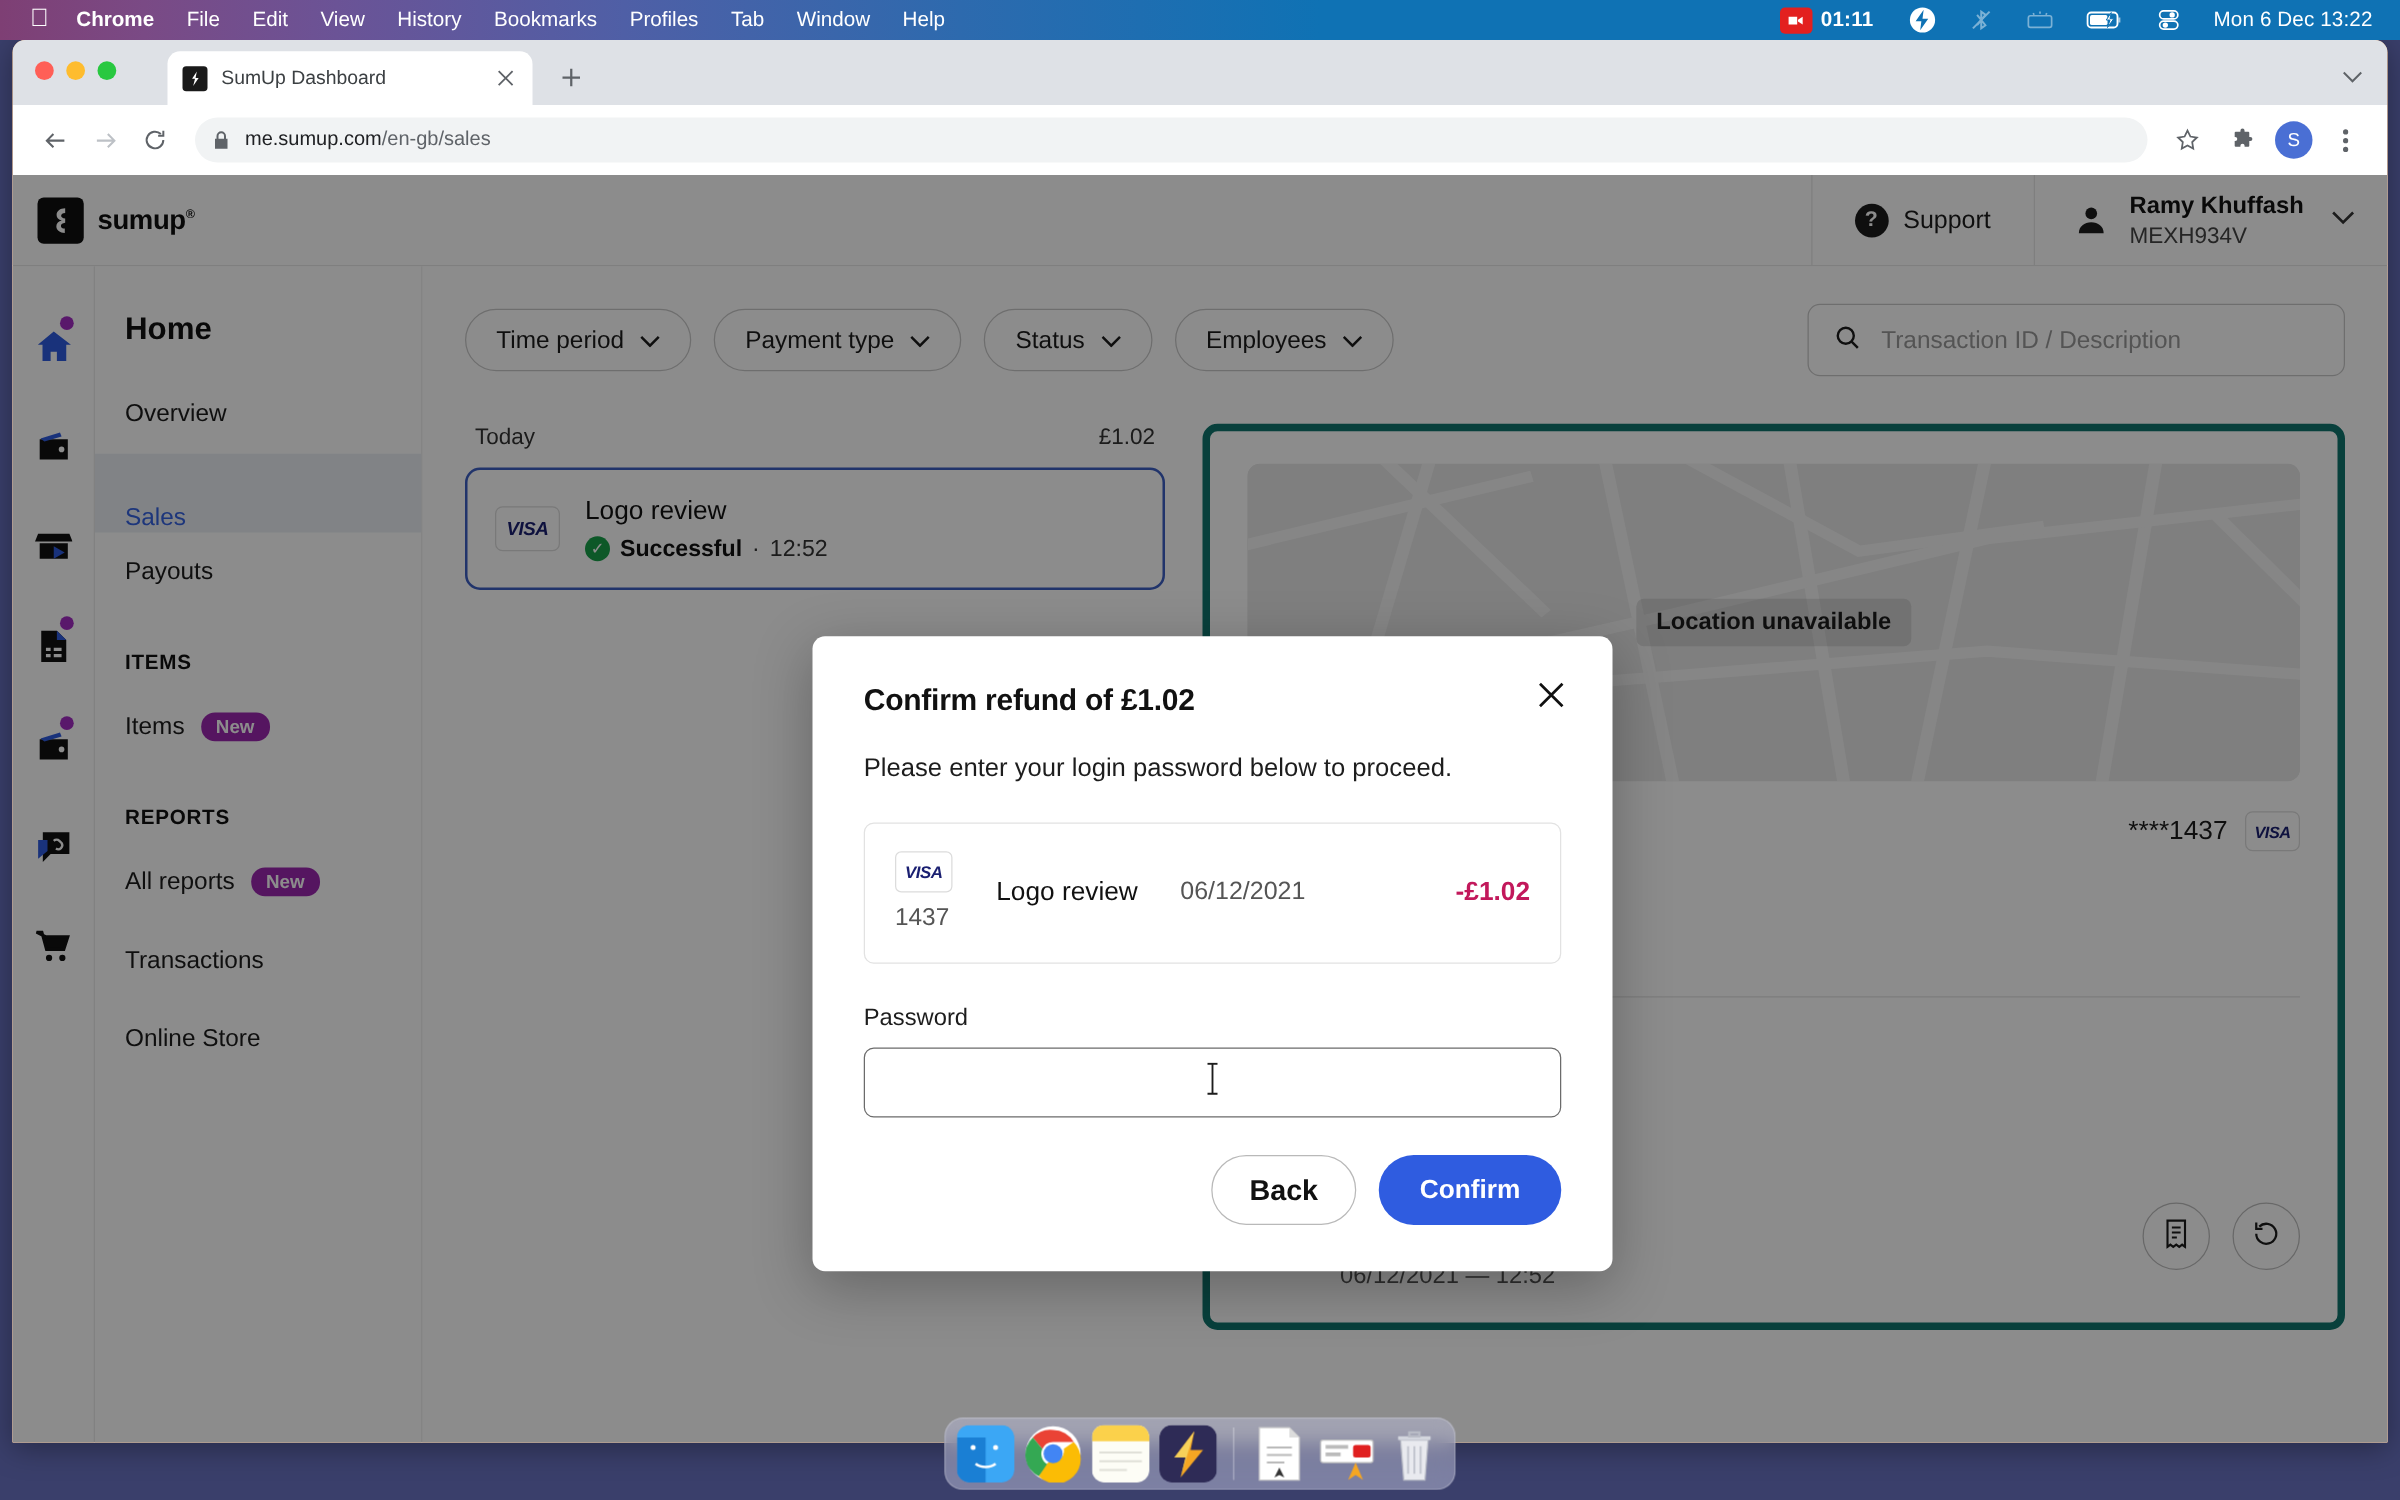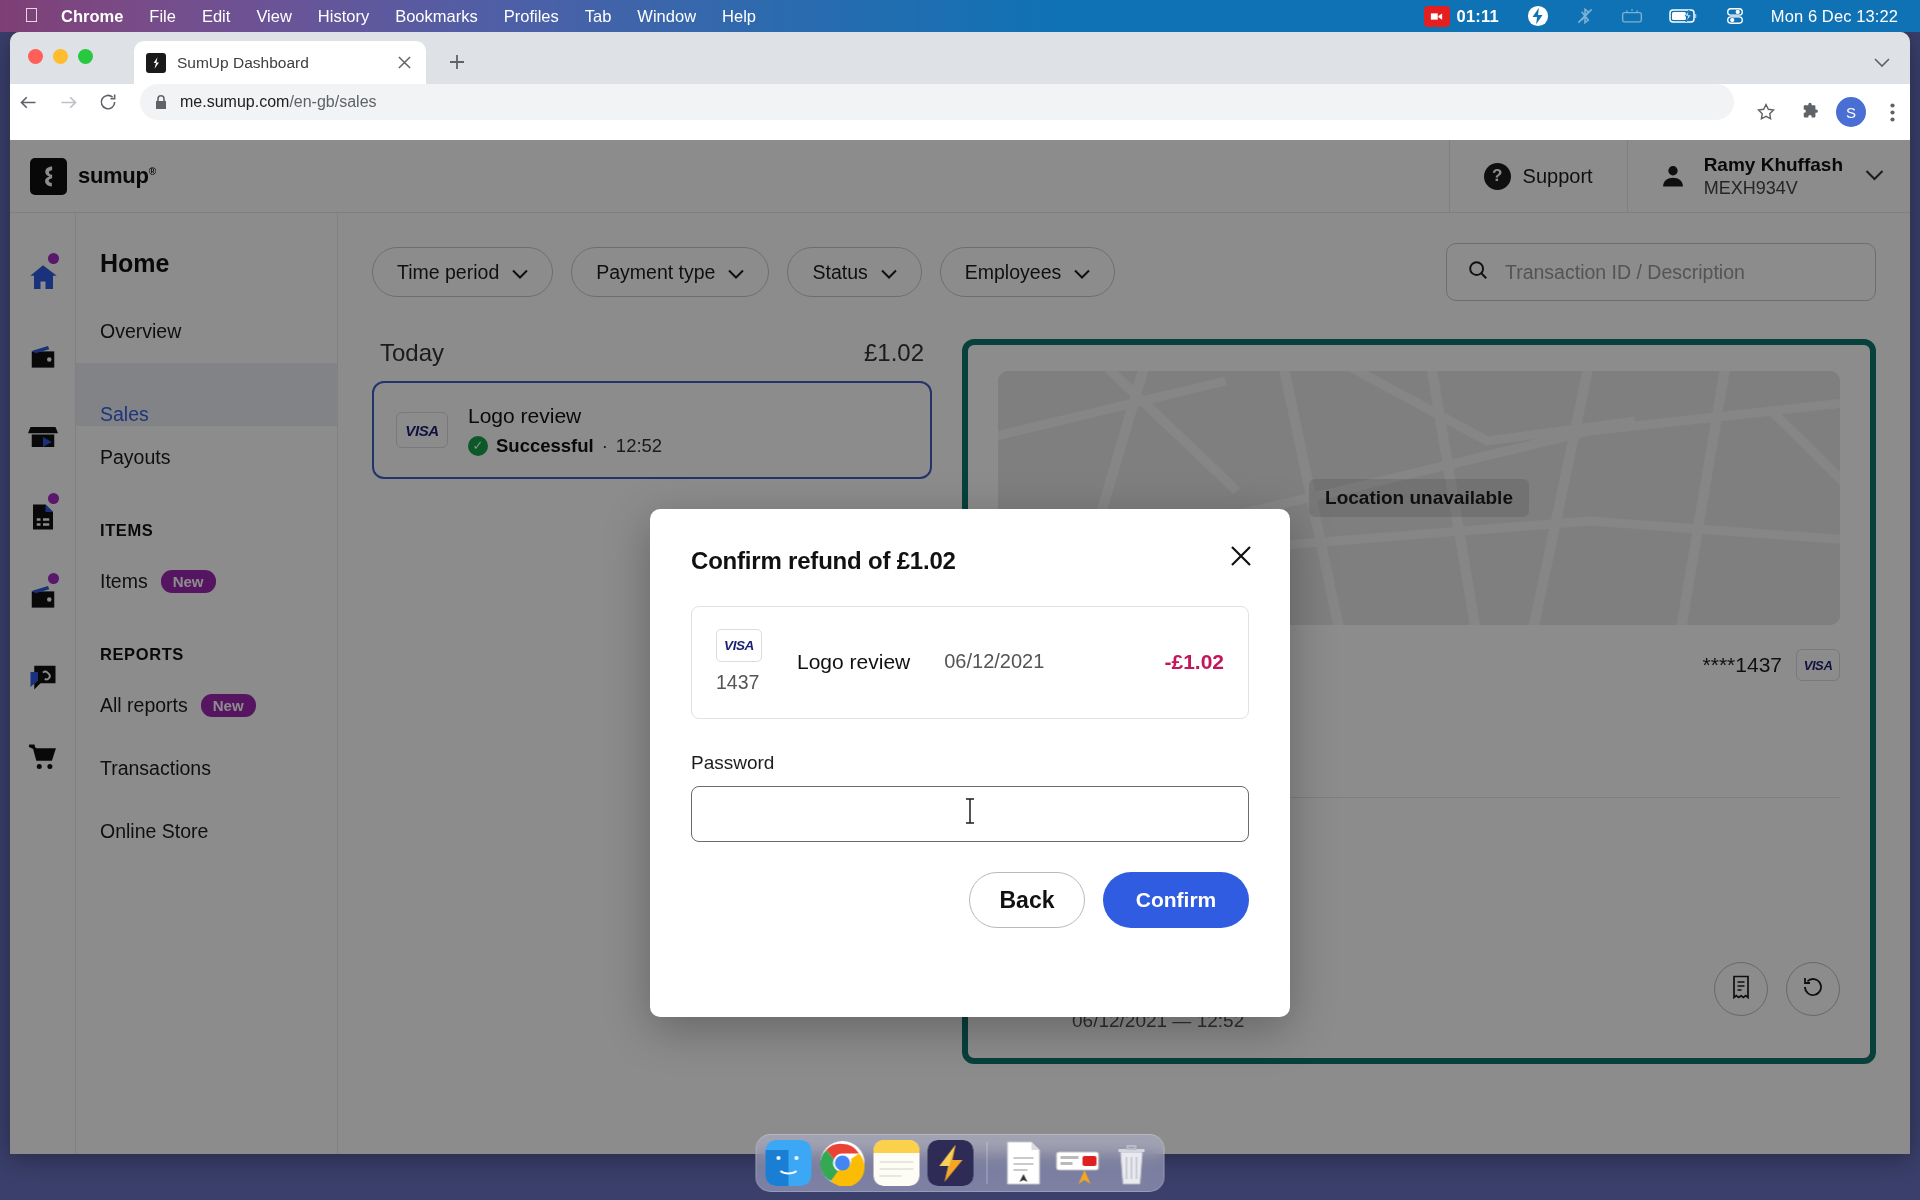--- a/index.html
+++ b/index.html
@@ -50,21 +50,21 @@
   .tab-fav {
     width: 20px; height: 20px; background: #1a1a1a; border-radius: 3px; flex: 0 0 auto;
     display: flex; align-items: center; justify-content: center;
   }
   .tab-fav svg { width: 14px; height: 14px; }
   .tab-title { font-size: 15.5px; color: #3c4043; flex: 1; white-space: nowrap; overflow: hidden; }
   .tab-x { width: 20px; height: 20px; display: flex; align-items: center; justify-content: center; color: #5f6368; }
   .newtab { width: 34px; height: 34px; margin-left: 14px; margin-bottom: 5px; display: flex; align-items: center; justify-content: center; color: #5f6368; }
   .tabstrip-caret { position: absolute; right: 20px; bottom: 12px; color: #5f6368; }
 
-  #toolbar { height: 56px; background: #fff; display: flex; padding: 0 0; gap: 4px; }
+  #toolbar { height: 56px; background: #fff; display: flex; align-items: center; padding: 0 16px; gap: 4px; }
   .tb-btn { width: 36px; height: 36px; display: flex; align-items: center; justify-content: center; color: #5f6368; border-radius: 50%; }
   .tb-btn.fwd { color: #bdc1c6; }
   #omnibox {
     flex: 1; height: 36px; background: #f1f3f4; border-radius: 18px;
     display: flex; align-items: center; padding: 0 14px; gap: 12px; margin: 0 10px;
   }
   .lock { color: #5f6368; display: flex; }
   .url { font-size: 16px; color: #5f6368; white-space: nowrap; }
   .url b { color: #202124; font-weight: 400; }
   .tb-right { display: flex; align-items: center; gap: 8px; }
@@ -118,21 +118,21 @@
     display: flex; align-items: center; gap: 13px; padding: 0 24px; font-size: 19.5px; color: #1d1d1d;
   }
   #searchbox {
     margin-left: auto; width: 430px; height: 58px; border: 1px solid #c9c9c9; border-radius: 10px;
     display: flex; align-items: center; gap: 16px; padding: 0 20px;
   }
   .search-ph { font-size: 19.5px; color: #9a9a9a; }
 
   #columns { display: flex; gap: 30px; margin-top: 38px; }
   #txlist { width: 560px; }
-  .day-head { display: flex; justify-content: space-between; font-size: 24px; color: #333; padding: 0 8px 14px 8px; }
+  .day-head { display: flex; justify-content: space-between; font-size: 18px; color: #333; padding: 0 8px 14px 8px; }
   .tx-card {
     border: 2px solid #3d5fc4; border-radius: 12px; height: 98px;
     display: flex; align-items: center; gap: 20px; padding: 0 22px; background: #fff;
   }
   .visa-badge {
     width: 52px; height: 36px; border: 1px solid #dcdcdc; border-radius: 6px; background: #fff;
     display: flex; align-items: center; justify-content: center;
     font-size: 15px; font-weight: bold; font-style: italic; color: #1a1f71; letter-spacing: -.4px;
   }
   .tx-name { font-size: 21px; color: #111; margin-bottom: 7px; }
@@ -585,20 +585,21 @@
 
     <div id="dimmer"></div>
 
     <div id="modal">
       <span class="modal-close">
         <svg width="24" height="24" viewBox="0 0 24 24" stroke="currentColor" stroke-width="2.2">
             <path d="M3 3l18 18M21 3L3 21"></path>
           </svg>
       </span>
       <div class="modal-title">Confirm refund of £1.02</div>
+      <div class="modal-sub">Please enter your login password below to proceed.</div>
 
       <div class="modal-card">
         <div class="mc-row">
           <span>
             <span class="mc-visa">VISA</span>
             <span class="mc-last4" style="display:block">1437</span>
           </span>
           <span class="mc-name">Logo review</span>
           <span class="mc-date">06/12/2021</span>
           <span class="mc-amt">-£1.02</span>

